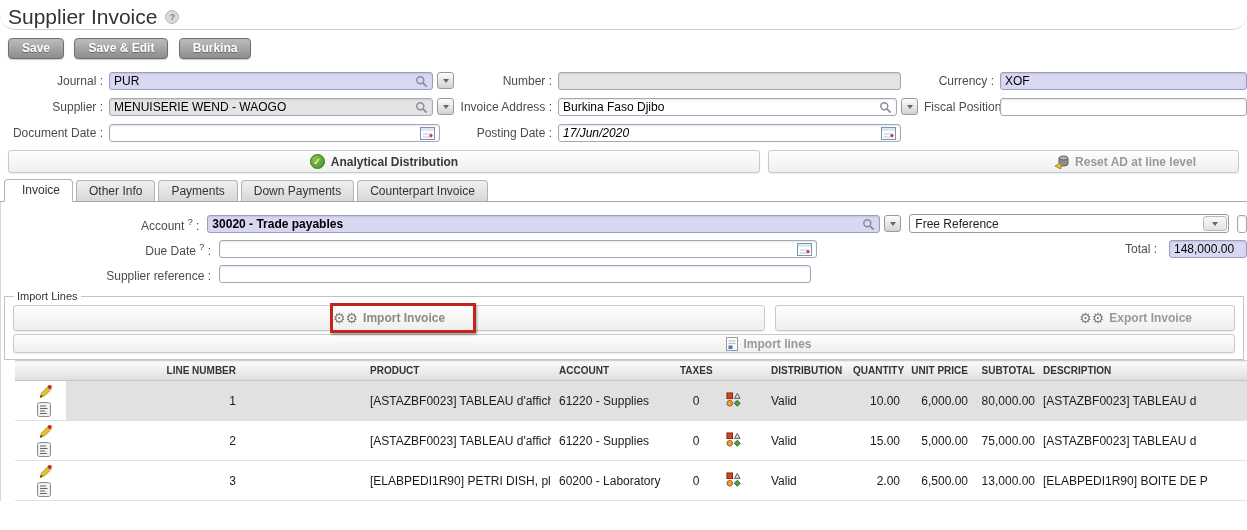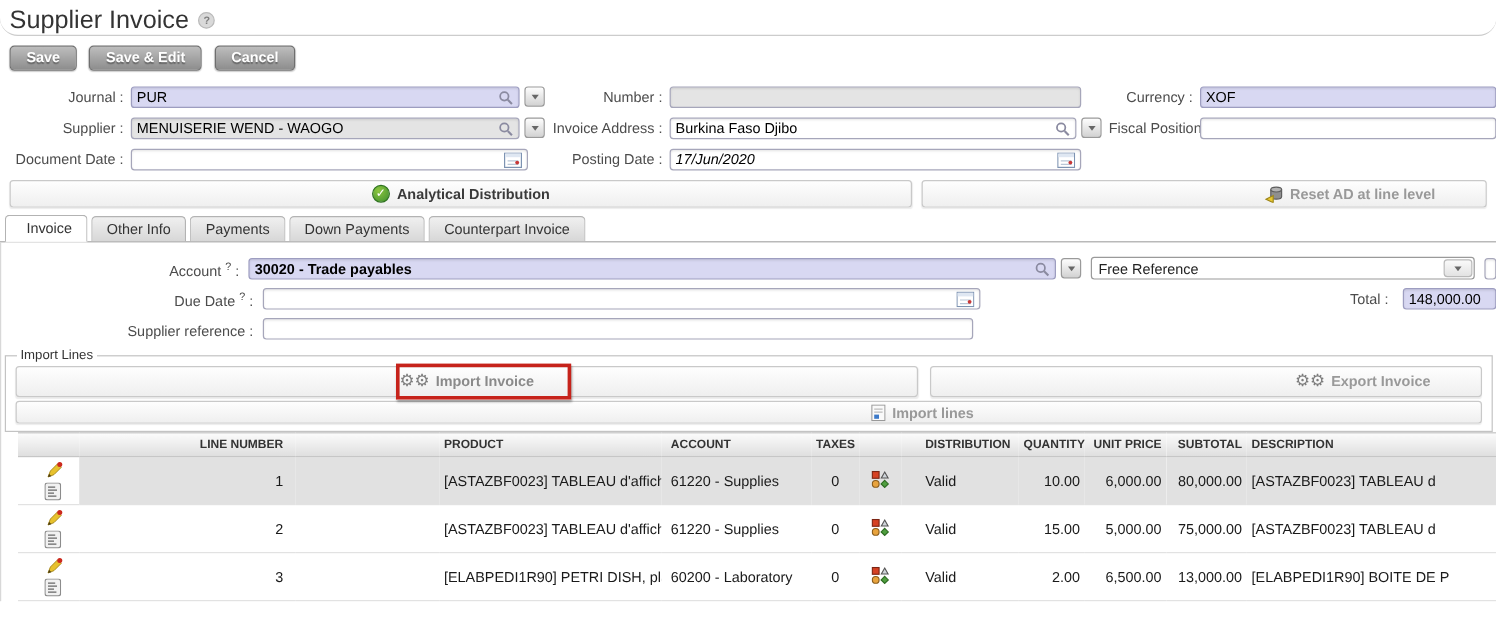--- a/index.html
+++ b/index.html
@@ -105,21 +105,21 @@
   <div class="hdr">
     <div class="title-row">
       <span class="page-title">Supplier Invoice</span>
       <span class="help-badge">?</span>
     </div>
   </div>
 
   <div class="toolbar">
     <span class="grad-btn">Save</span>
     <span class="grad-btn">Save &amp; Edit</span>
-    <span class="grad-btn">Cancel</span>
+    <span class="grad-btn">Burkina</span>
   </div>
 
   <div class="form-grid">
 
     <div class="lbl">Journal :</div>
     <div class="fieldwrap">
       <div class="tbox req">
         <span class="val">PUR</span>
         <span class="iconbtn">
           <svg width="13" height="13" viewBox="0 0 16 16">

